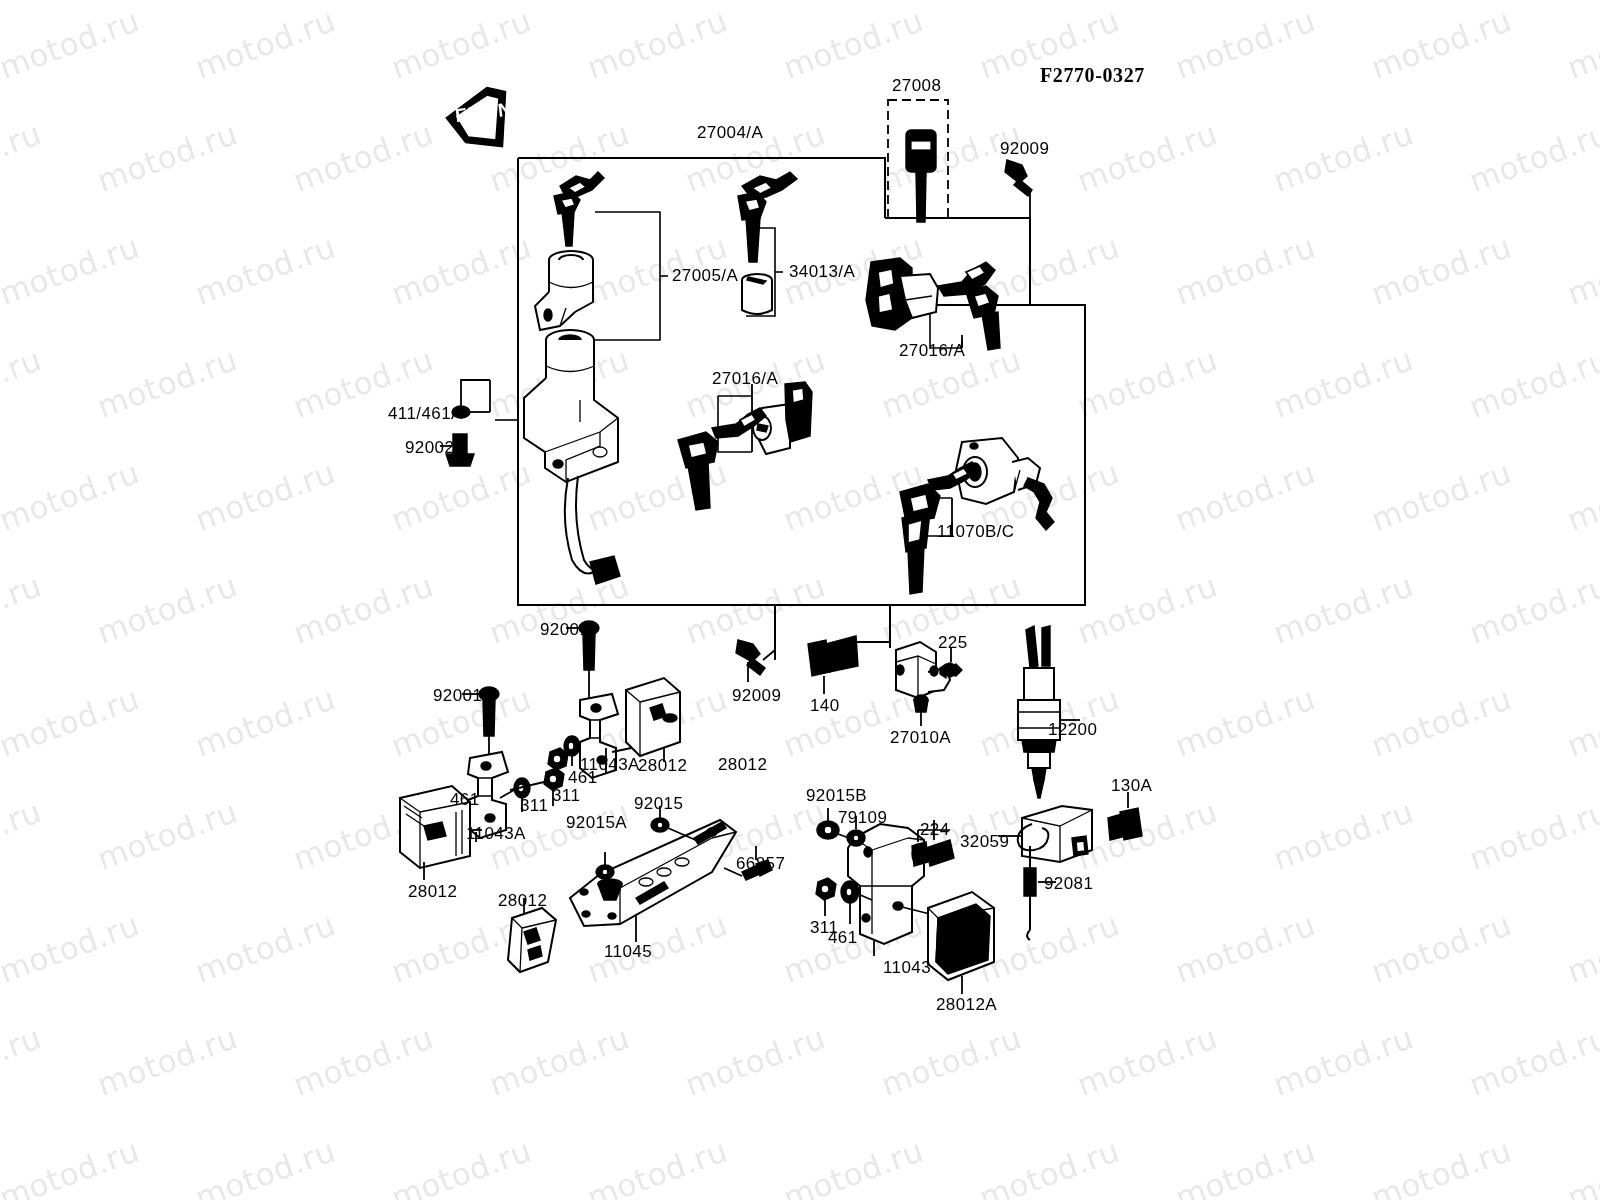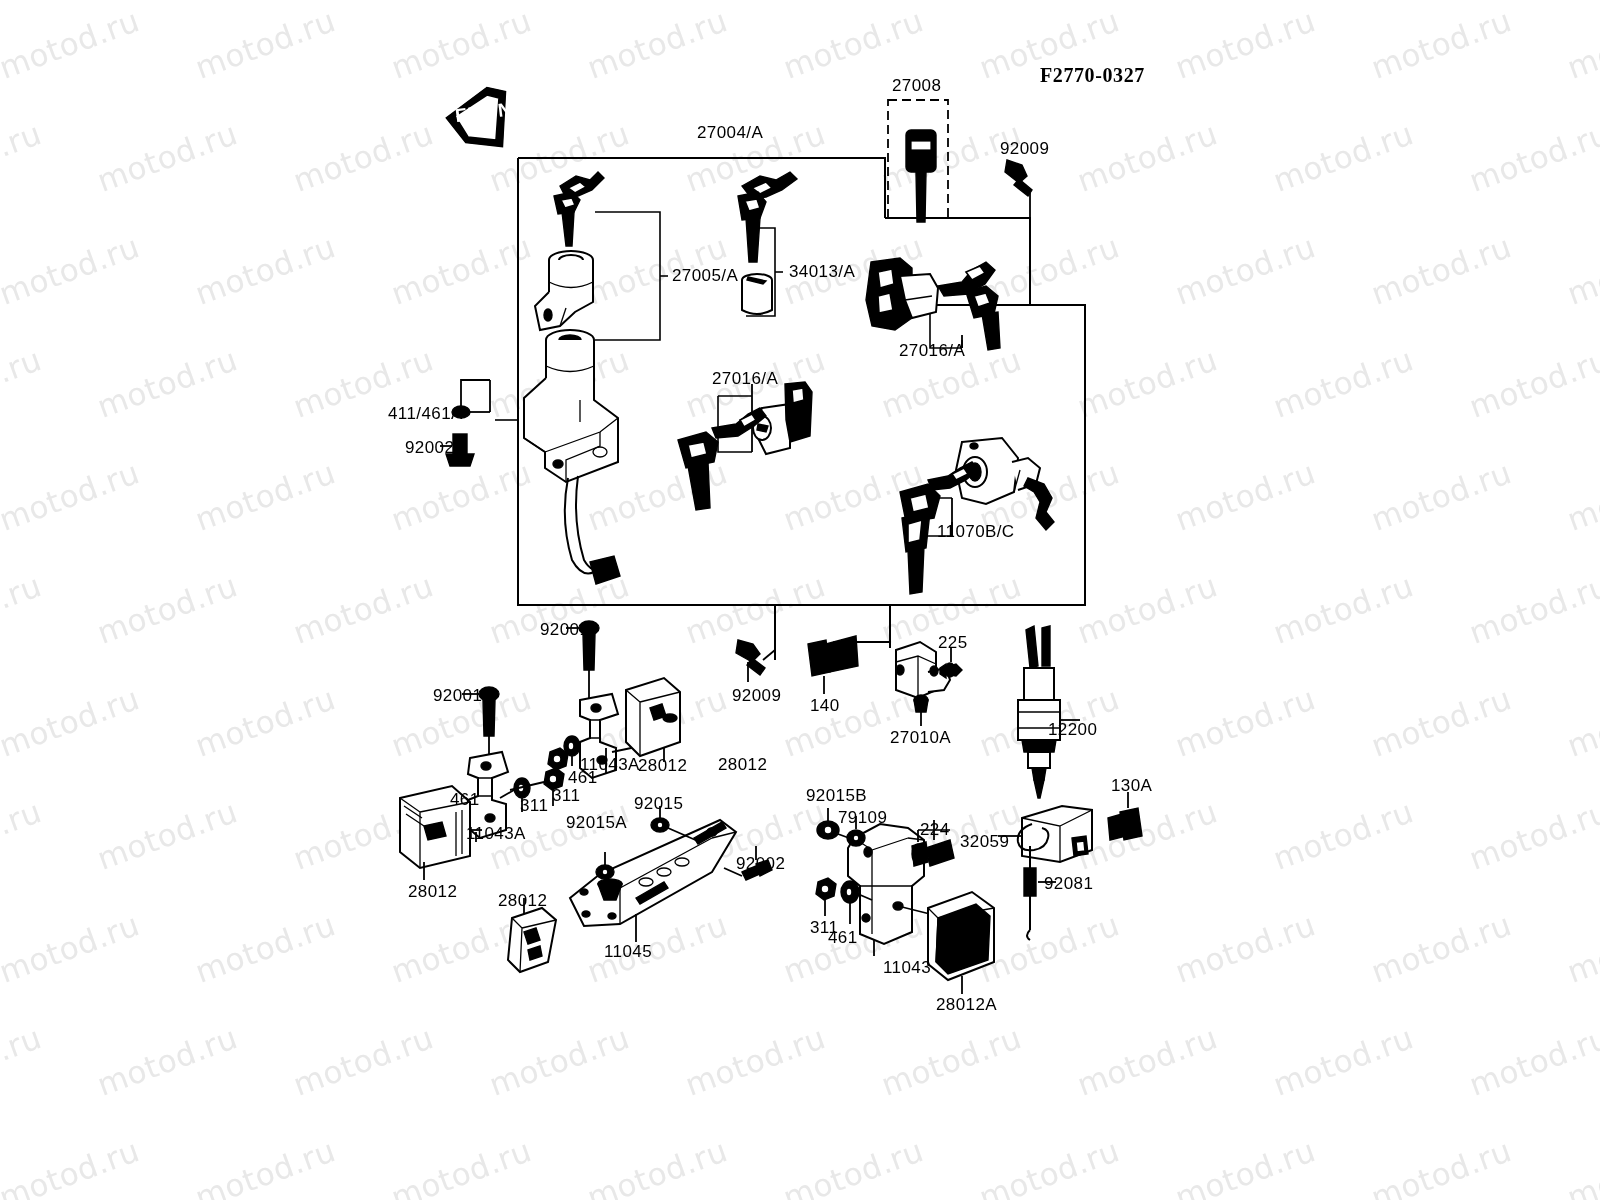--- a/index.html
+++ b/index.html
@@ -535,21 +535,21 @@
   <div class="lbl" style="left:450px; top:790px;">461</div>
   <div class="lbl" style="left:552px; top:786px;">311</div>
   <div class="lbl" style="left:520px; top:796px;">311</div>
   <div class="lbl" style="left:638px; top:756px;">28012</div>
   <div class="lbl" style="left:408px; top:882px;">28012</div>
   <div class="lbl" style="left:498px; top:891px;">28012</div>
   <div class="lbl" style="left:718px; top:755px;">28012</div>
 
   <div class="lbl" style="left:634px; top:794px;">92015</div>
   <div class="lbl" style="left:566px; top:813px;">92015A</div>
-  <div class="lbl" style="left:736px; top:854px;">92002</div>
+  <div class="lbl" style="left:736px; top:854px;">66857</div>
   <div class="lbl" style="left:604px; top:942px;">11045</div>
 
   <div class="lbl" style="left:732px; top:686px;">92009</div>
   <div class="lbl" style="left:810px; top:696px;">140</div>
   <div class="lbl" style="left:938px; top:633px;">225</div>
   <div class="lbl" style="left:890px; top:728px;">27010A</div>
   <div class="lbl" style="left:1048px; top:720px;">12200</div>
   <div class="lbl" style="left:1111px; top:776px;">130A</div>
   <div class="lbl" style="left:960px; top:832px;">32059</div>
   <div class="lbl" style="left:1044px; top:874px;">92081</div>

